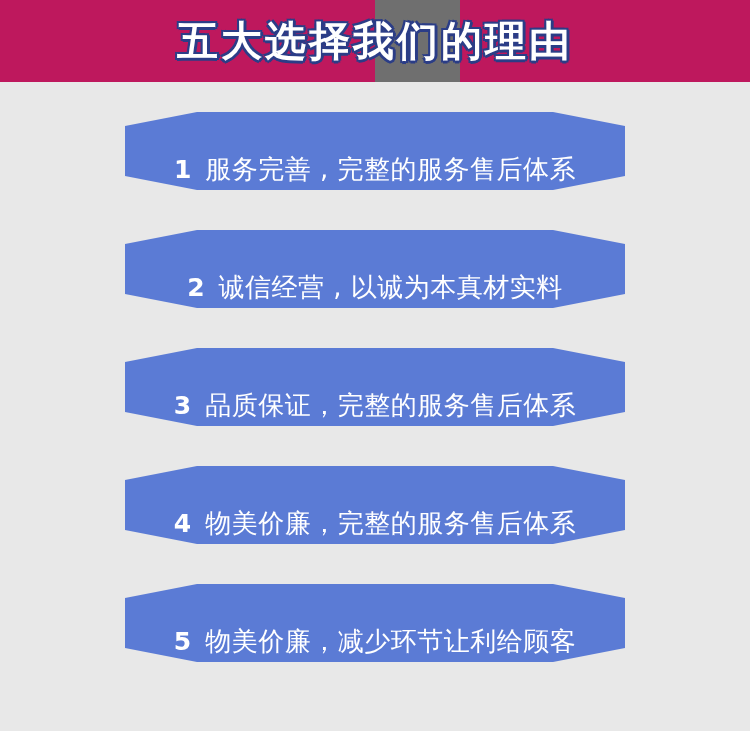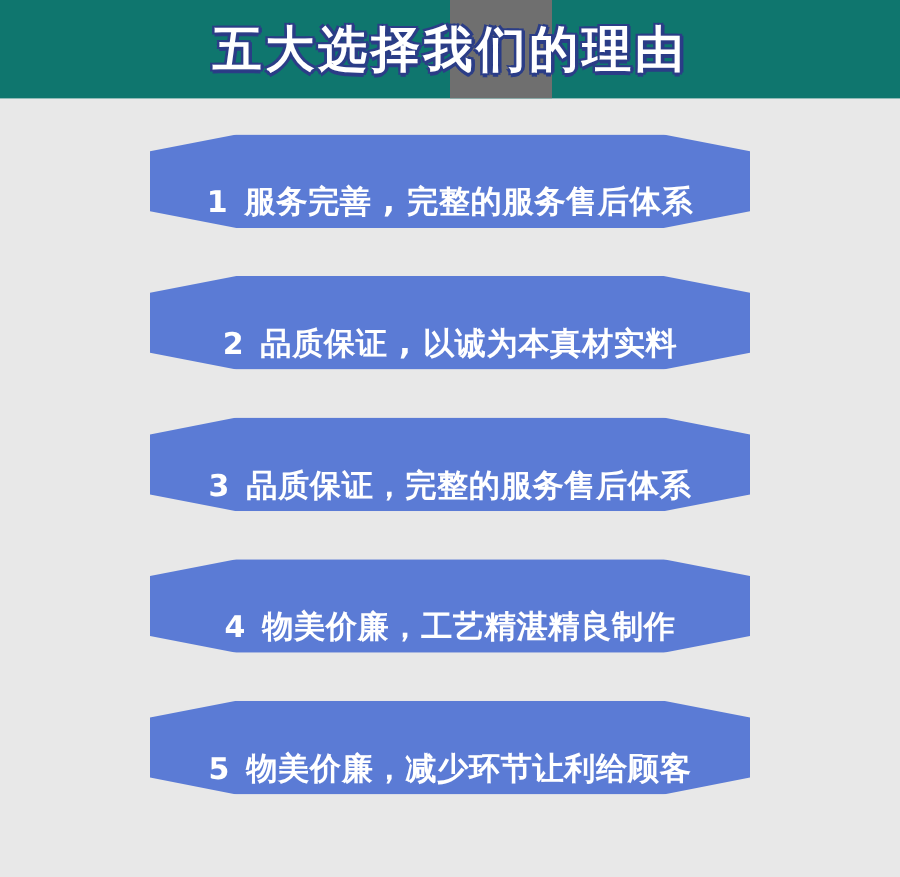--- a/index.html
+++ b/index.html
@@ -17,21 +17,21 @@
     position: relative;
     width: 750px;
     height: 731px;
     background: #e8e8e8;
   }
   
   .header {
     position: relative;
     width: 750px;
     height: 82px;
-    background: #0f766e;
+    background: #be185d;
     overflow: hidden;
   }
   .header-grey-block {
     position: absolute;
     left: 375px;
     top: 0;
     width: 85px;
     height: 82px;
     background: #6f6f6f;
   }
@@ -83,21 +83,21 @@
   }
   .row-num {
     font-size: 25px;
     font-weight: bold;
     color: #ffffff;
     margin-right: 14px;
     line-height: 1;
   }
   .row-text {
     font-size: 26px;
-    font-weight: bold;
+    font-weight: normal;
     color: #ffffff;
     letter-spacing: 0.5px;
     line-height: 1;
     margin-top: 36px;
   }
   .row-5 { margin-bottom: 0; }
 </style>
 </head>
 <body>
 
@@ -113,35 +113,35 @@
     <div class="row row-1">
       <div class="row-inner">
         <span class="row-num">1</span>
         <span class="row-text">服务完善 , 完整的服务售后体系</span>
       </div>
     </div>
 
     <div class="row row-2">
       <div class="row-inner">
         <span class="row-num">2</span>
-        <span class="row-text">品质保证 , 以诚为本真材实料</span>
+        <span class="row-text">诚信经营 , 以诚为本真材实料</span>
       </div>
     </div>
 
     <div class="row row-3">
       <div class="row-inner">
         <span class="row-num">3</span>
         <span class="row-text">品质保证，完整的服务售后体系</span>
       </div>
     </div>
 
     <div class="row row-4">
       <div class="row-inner">
         <span class="row-num">4</span>
-        <span class="row-text">物美价廉，工艺精湛精良制作</span>
+        <span class="row-text">物美价廉，完整的服务售后体系</span>
       </div>
     </div>
 
     <div class="row row-5">
       <div class="row-inner">
         <span class="row-num">5</span>
         <span class="row-text">物美价廉，减少环节让利给顾客</span>
       </div>
     </div>
 

